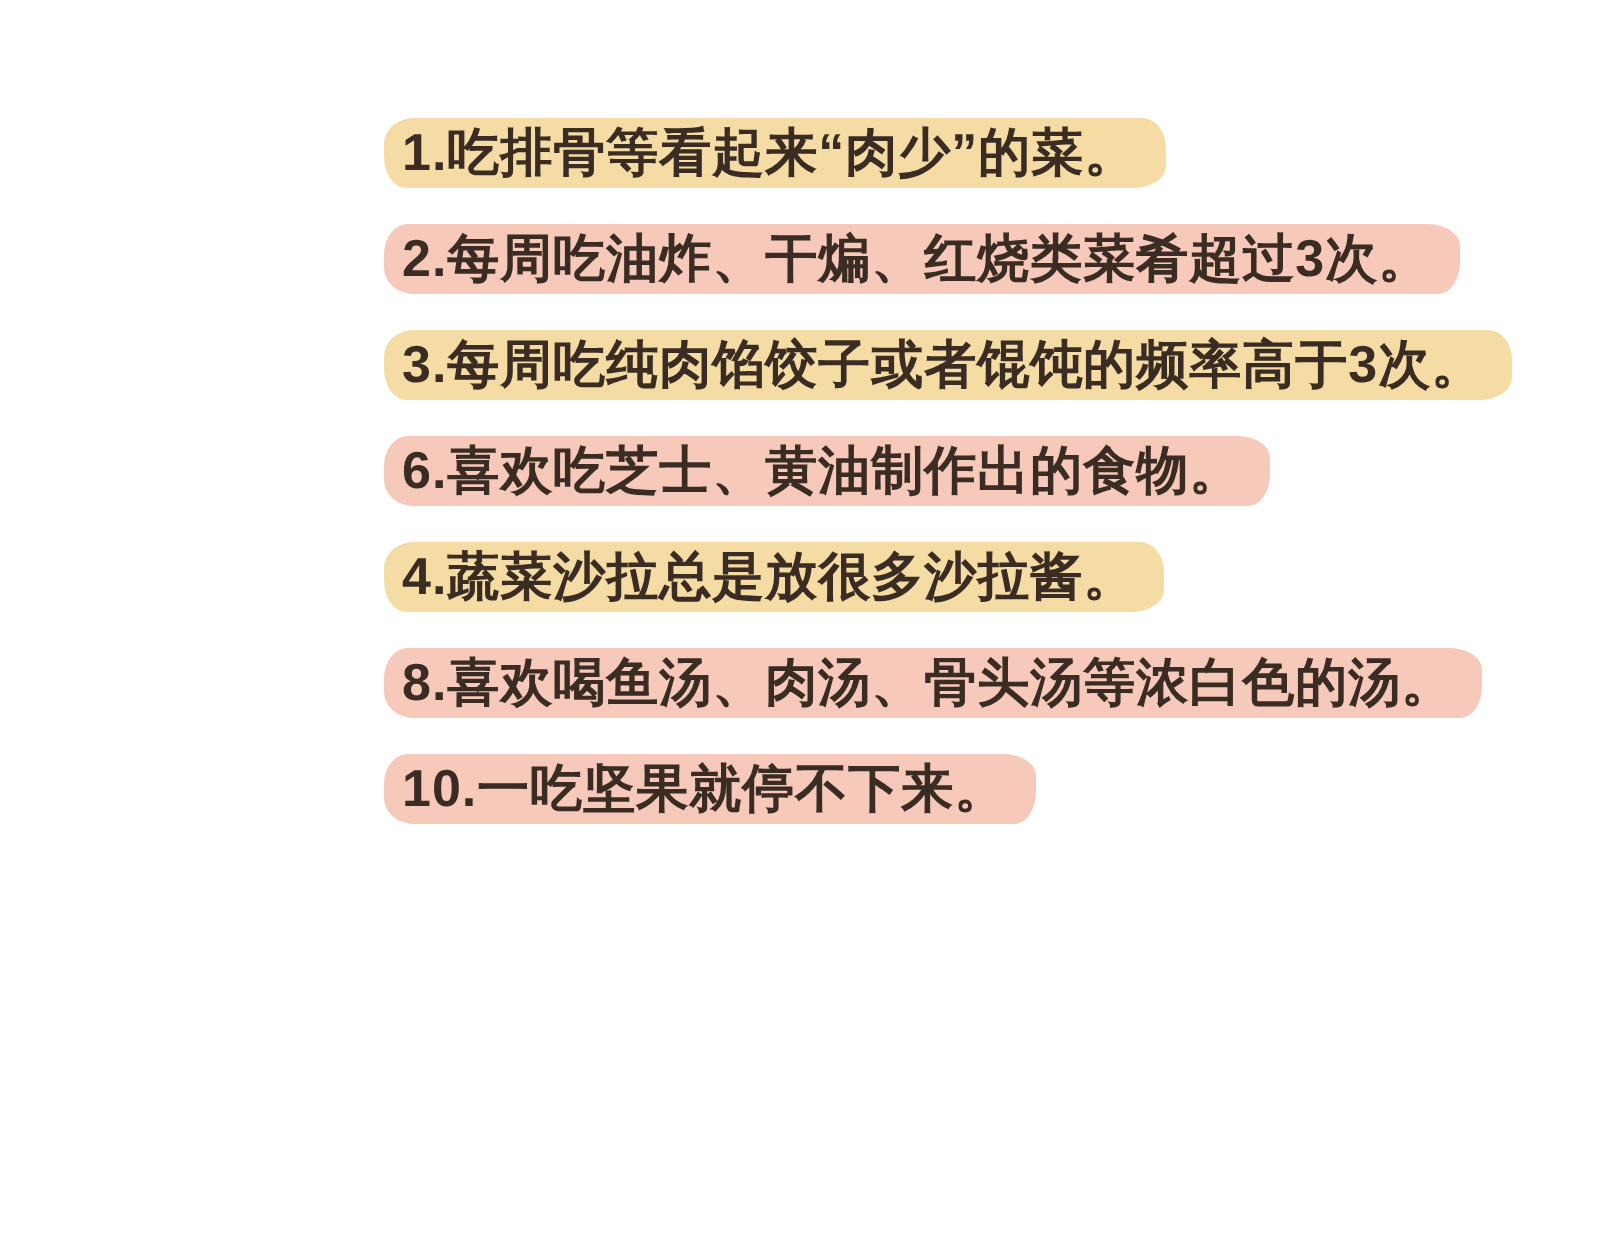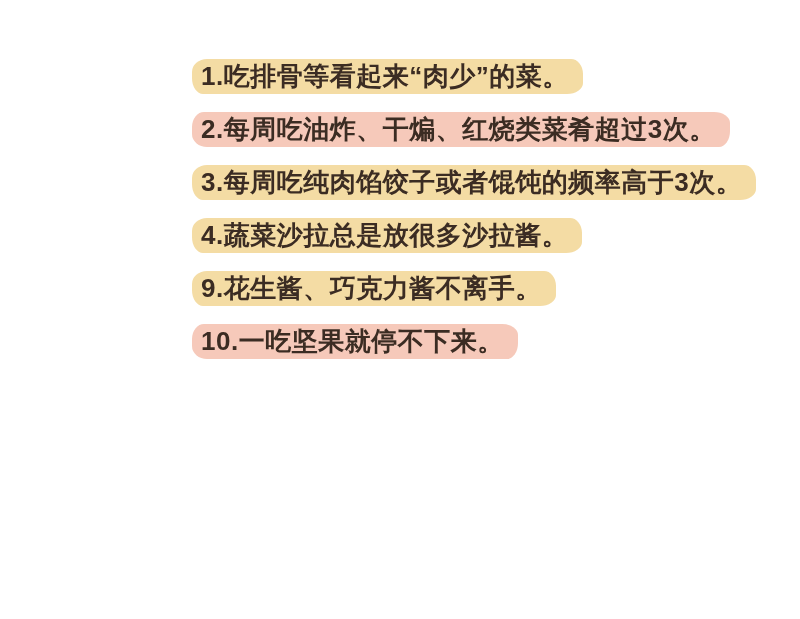--- a/index.html
+++ b/index.html
@@ -47,17 +47,18 @@
   }
 </style>
 </head>
 <body>
 
 <div class="page" style="background: rgb(255, 255, 255); margin-left: 36px;">
   <div class="list" id="list">
       <div class="row"><span class="hl yellow">1.吃排骨等看起来“肉少”的菜。</span></div>
       <div class="row"><span class="hl pink">2.每周吃油炸、干煸、红烧类菜肴超过3次。</span></div>
       <div class="row"><span class="hl yellow">3.每周吃纯肉馅饺子或者馄饨的频率高于3次。</span></div>
+      <div class="row"><span class="hl pink">6.喜欢吃芝士、黄油制作出的食物。</span></div>
       <div class="row"><span class="hl yellow">4.蔬菜沙拉总是放很多沙拉酱。</span></div>
-      <div class="row"><span class="hl yellow">9.花生酱、巧克力酱不离手。</span></div>
+      <div class="row"><span class="hl pink">8.喜欢喝鱼汤、肉汤、骨头汤等浓白色的汤。</span></div>
       <div class="row"><span class="hl pink">10.一吃坚果就停不下来。</span></div>
     </div>
 </div>
 
 </body></html>

